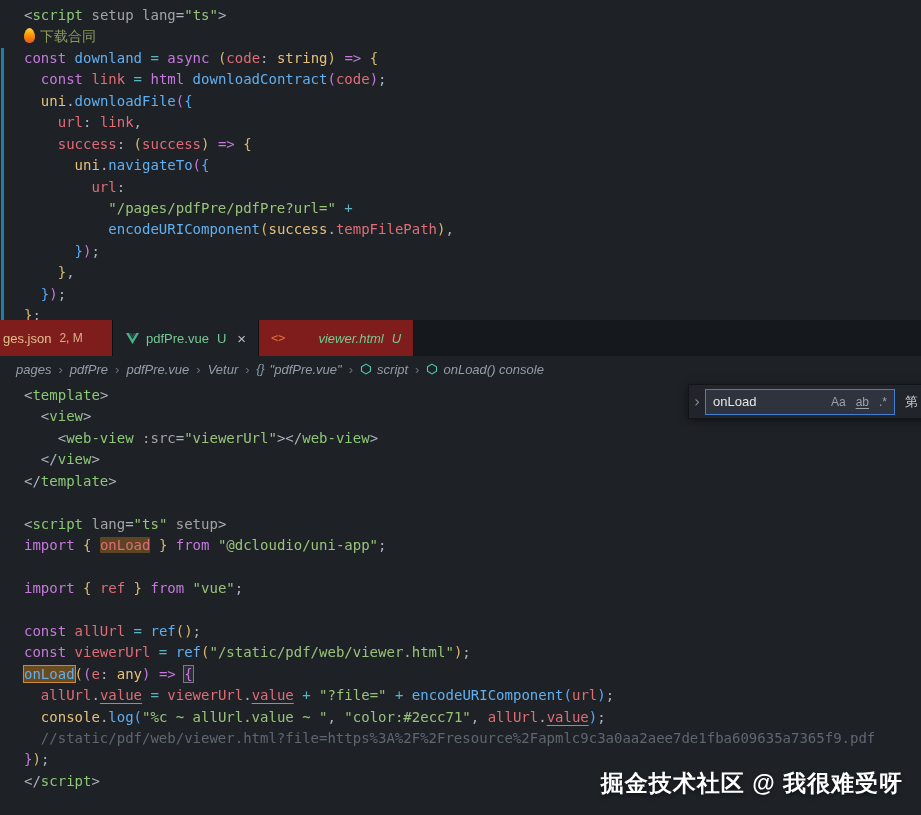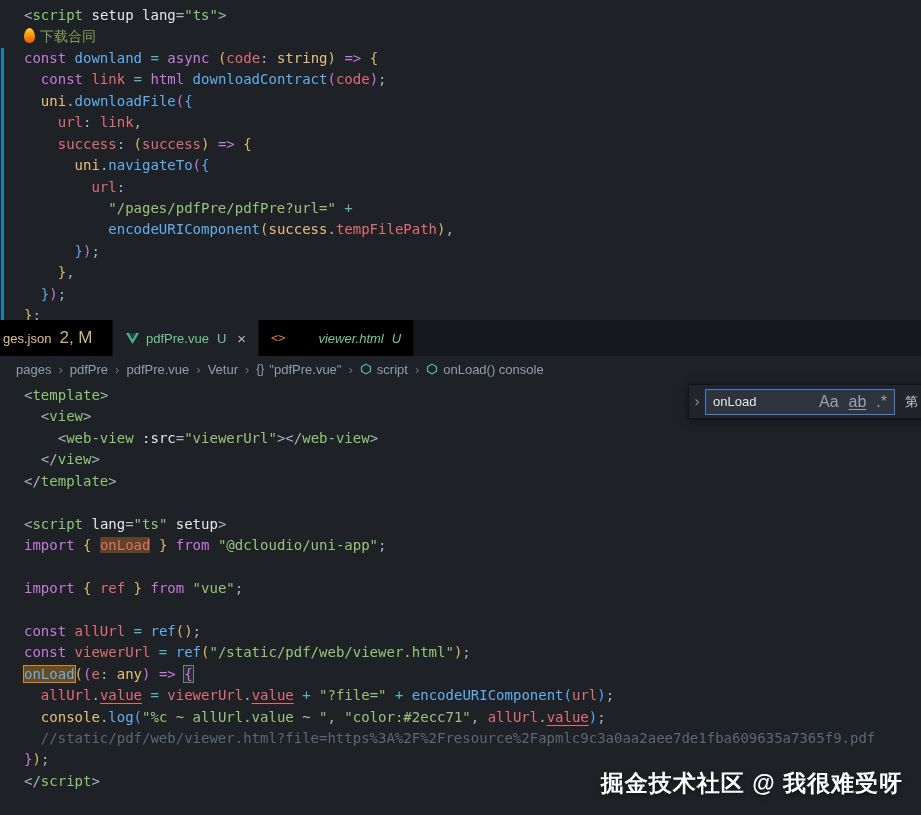--- a/index.html
+++ b/index.html
@@ -13,67 +13,67 @@
   #top-editor{top:0;height:320px;padding-top:5px;box-sizing:border-box;}
   #bottom-editor{top:382px;height:433px;padding-top:3px;box-sizing:border-box;}
   .cl{height:21.45px;line-height:21.45px;font-size:14px;white-space:pre;padding-left:24px;}
   .c-kw{color:#c678dd}
   .c-fn{color:#61afef}
   .c-var{color:#e06c75}
   .c-obj{color:#e5c07b}
   .c-ty{color:#e5c07b}
   .c-str{color:#98c379}
   .c-tag{color:#8cc775}
-  .c-attr{color:#e5e5e5}
+  .c-attr{color:#a3a3a3}
   .c-pun{color:#abb2bf}
   .c-op{color:#56b6c2}
   .c-cmt{color:#5f6672}
   .c-cmt2{color:#8a9a5b}
   .c-b1{color:#d9b96c}
   .c-b2{color:#c678dd}
   .c-b3{color:#56a8f5}
   .u{text-decoration:underline;text-underline-offset:2.5px;text-decoration-thickness:1px;margin-top:13px;}
   .hl-m{background:#5d4524;border-radius:1px;}
   .hl-c{background:#6a4a1f;outline:1px solid #c98a3a;}
   .bm{outline:1px solid #747c88;background:rgba(130,140,150,.12);}
   .icon-flame{display:inline-block;width:11px;height:15px;margin-right:5px;vertical-align:-2px;
     background:linear-gradient(180deg,#ffd34d 0%,#ff9900 45%,#e25822 100%);
     border-radius:50% 50% 46% 46% / 62% 62% 40% 40%;}
   #git-gutter{position:absolute;left:1px;top:48px;width:3px;height:272px;background:#1b81a8;z-index:2;}
   
   #tabbar{position:absolute;top:320px;left:0;width:921px;height:36px;background:#15181d;display:flex;z-index:3;}
   .tab{display:flex;align-items:center;height:36px;box-sizing:border-box;padding:0 12px;
-    font-family:"Liberation Sans",sans-serif;font-size:13px;background:#000000;border-right:1px solid #0d0f12;}
+    font-family:"Liberation Sans",sans-serif;font-size:13px;background:#7f1d1d;border-right:1px solid #0d0f12;}
   .tab.partial{width:113px;padding-left:3px;overflow:hidden;}
   .tab.active{background:#1e2227;}
   .mod{color:#e2c08d;}
   .unt{color:#73c991;}
   .it{font-style:italic;margin-left:27px;}
-  .tab-badge{margin-left:8px;font-size:17px;opacity:.92;white-space:nowrap;}
+  .tab-badge{margin-left:8px;font-size:12px;opacity:.92;white-space:nowrap;}
   .tab-git{margin-left:8px;}
   .tab-close{margin-left:11px;color:#b6bdc6;font-size:15px;line-height:1;cursor:pointer;}
   .vue-icon{display:inline-flex;margin-right:6px;}
   .html-icon{color:#e0703a;font-size:12px;margin-right:6px;font-family:"DejaVu Sans Mono",monospace;}
   
   #breadcrumbs{position:absolute;top:356px;left:0;width:921px;height:26px;background:#1e2227;
     display:flex;align-items:center;padding-left:16px;box-sizing:border-box;
     font-family:"Liberation Sans",sans-serif;font-size:13px;color:#959da7;white-space:nowrap;}
   .bc-sep{margin:0 7px;color:#6b727c;}
-  .bc-item{display:inline-flex;align-items:center;cursor:pointer;}
+  .bc-item{display:inline-flex;align-items:center;cursor:pointer;font-style:italic;}
   .bc-icon{margin-right:5px;color:#8fa1b3;font-size:12px;}
   .bc-svg{margin-right:5px;display:inline-flex;}
   
   #find-widget{position:absolute;top:384px;left:688px;width:300px;height:35px;background:#21252b;
     border:1px solid #121418;box-shadow:0 2px 8px rgba(0,0,0,.5);display:flex;align-items:center;
     box-sizing:border-box;z-index:6;}
   .fw-toggle{width:16px;text-align:center;color:#8a919c;font-size:15px;cursor:pointer;}
   .fw-input{display:flex;align-items:center;height:26px;background:#2e333d;border:1px solid #3f7fd4;
     width:190px;padding:0 4px 0 7px;box-sizing:border-box;}
   .fw-text{flex:1;color:#e6e6e6;font-size:13px;font-family:"Liberation Sans",sans-serif;}
-  .fw-opt{color:#9aa2ad;font-size:16px;margin-left:4px;padding:1px 3px;cursor:pointer;
+  .fw-opt{color:#9aa2ad;font-size:12px;margin-left:4px;padding:1px 3px;cursor:pointer;
     font-family:"Liberation Sans",sans-serif;}
   .fw-opt-word{text-decoration:underline;text-underline-offset:2px;}
   .fw-result{margin-left:10px;color:#c8ccd2;font-size:13px;font-family:"Liberation Sans",sans-serif;white-space:nowrap;}
   
   #watermark{position:absolute;top:768px;right:18px;z-index:10;
     font-family:"Liberation Sans",sans-serif;font-size:23px;font-weight:bold;color:#ffffff;
     letter-spacing:1px;text-shadow:0 2px 4px rgba(0,0,0,.55);}
 </style>
 </head>
 <body>

